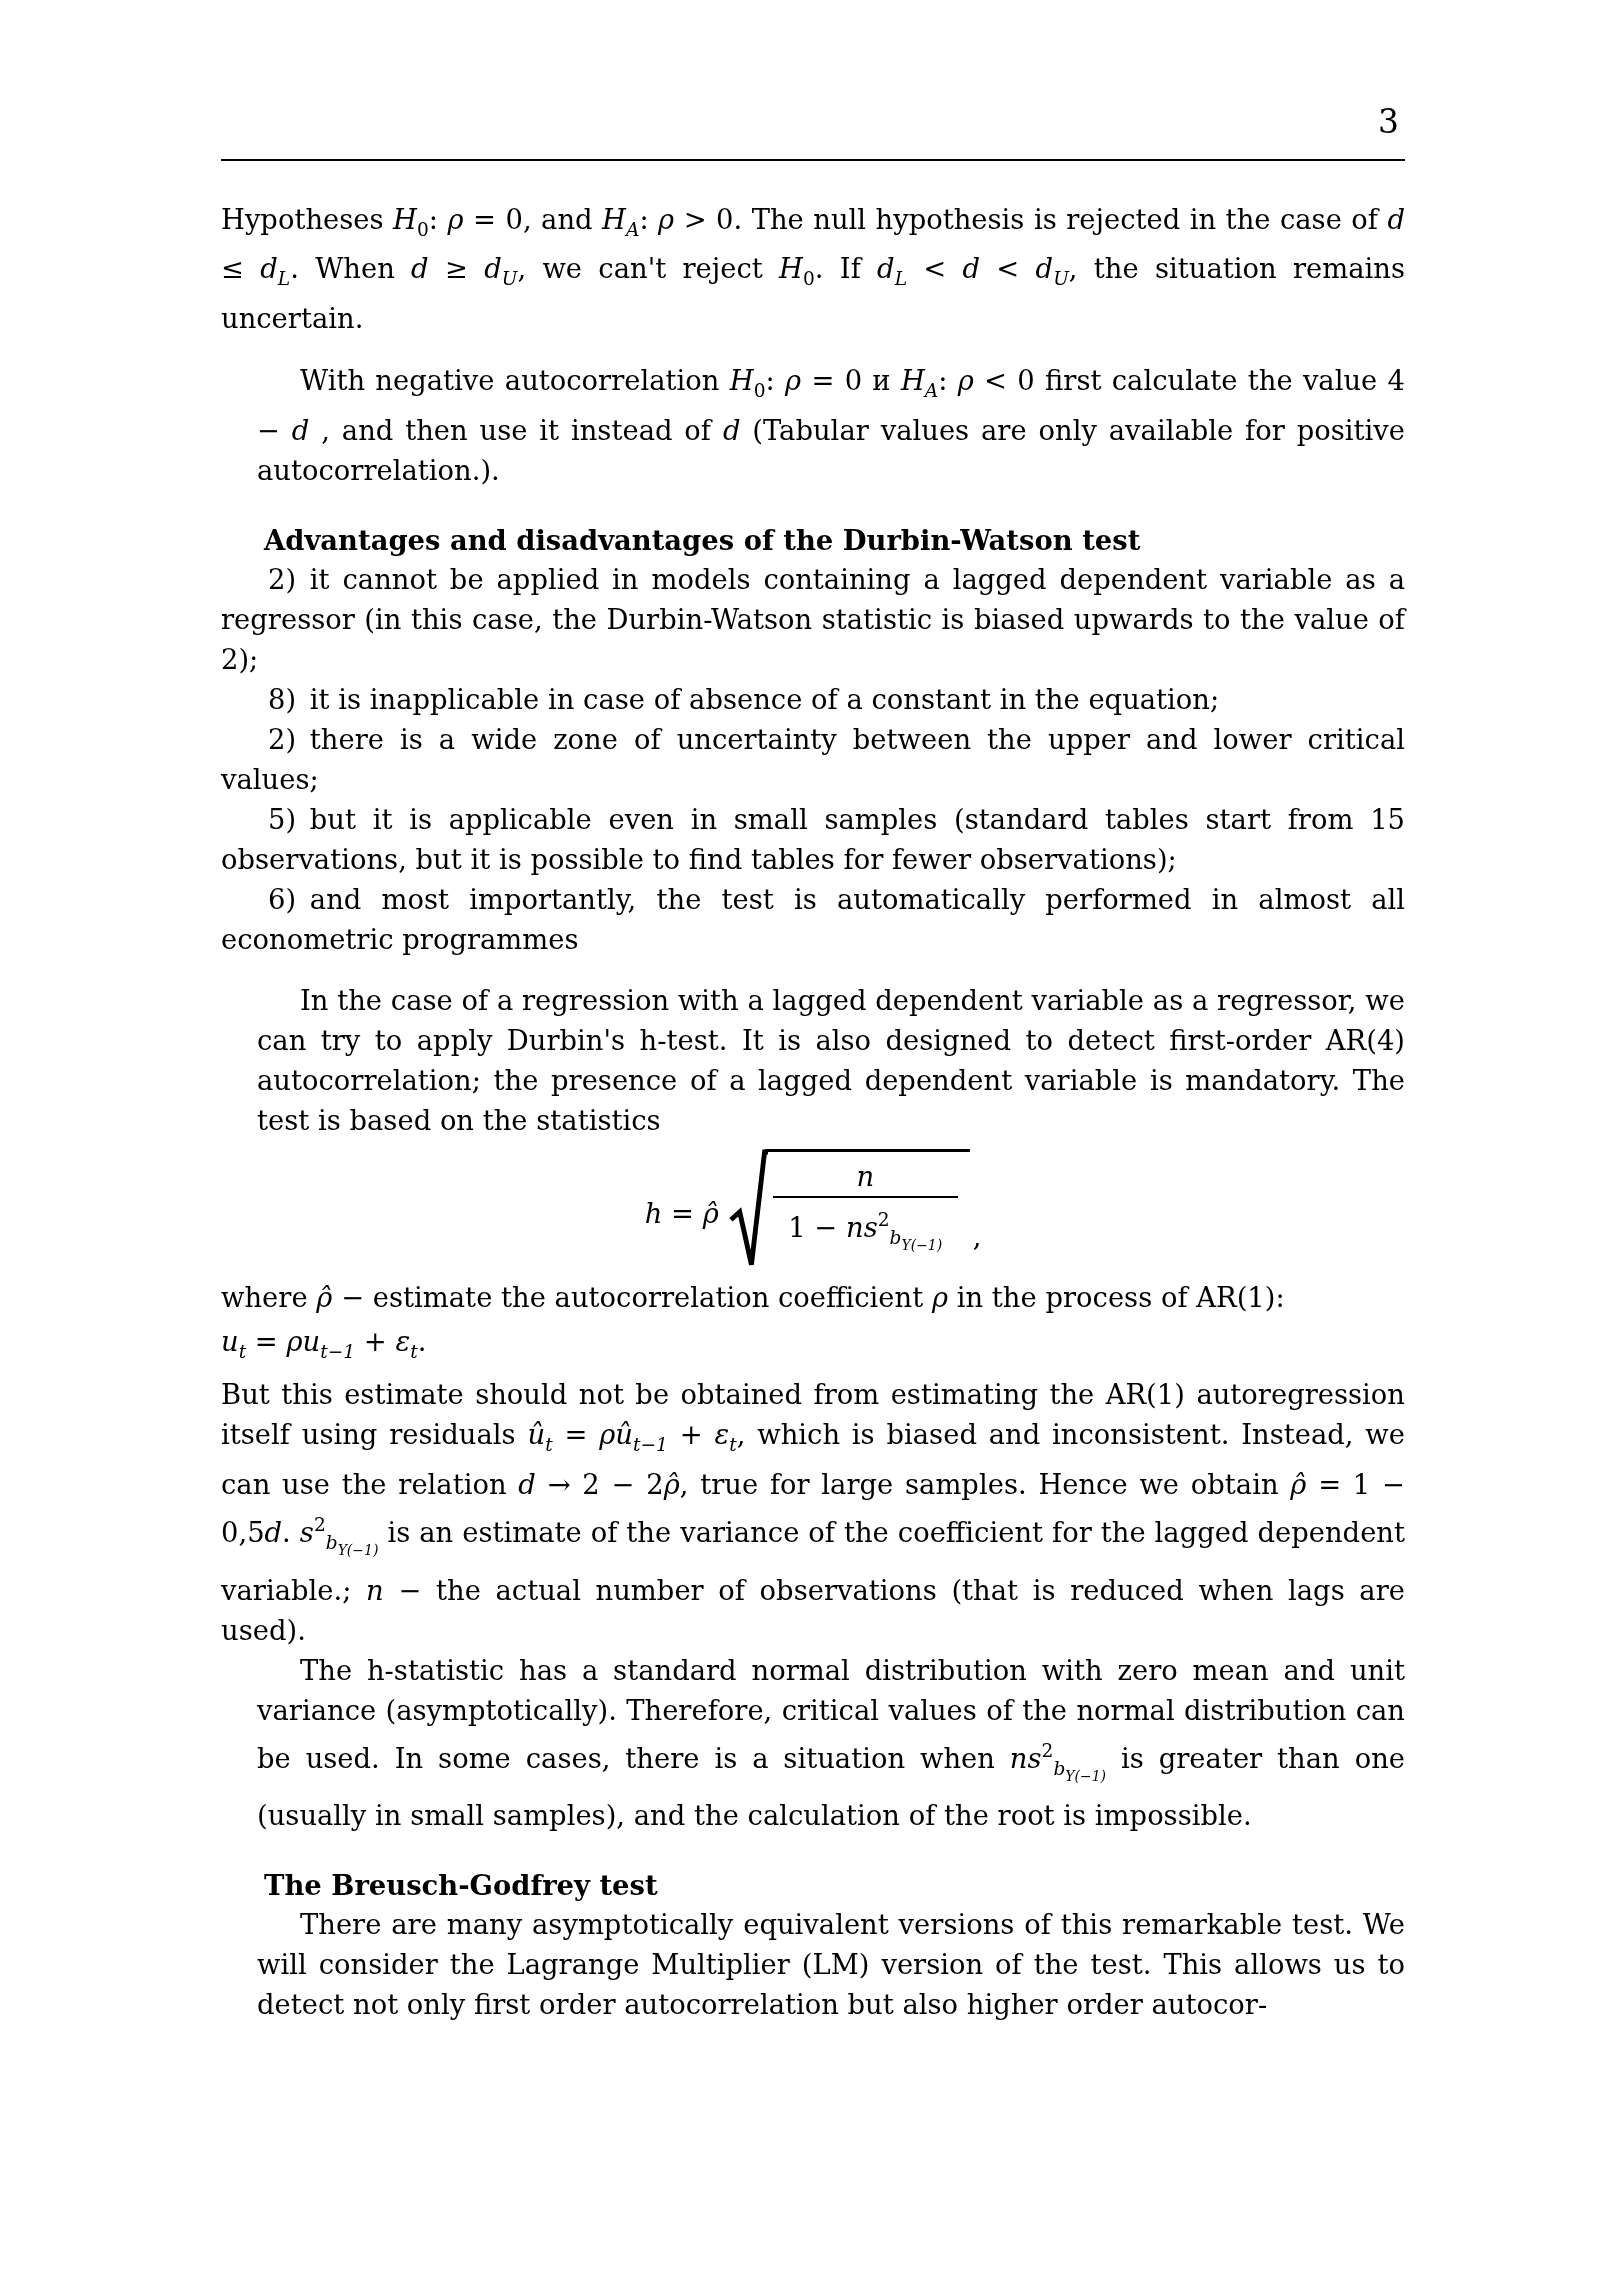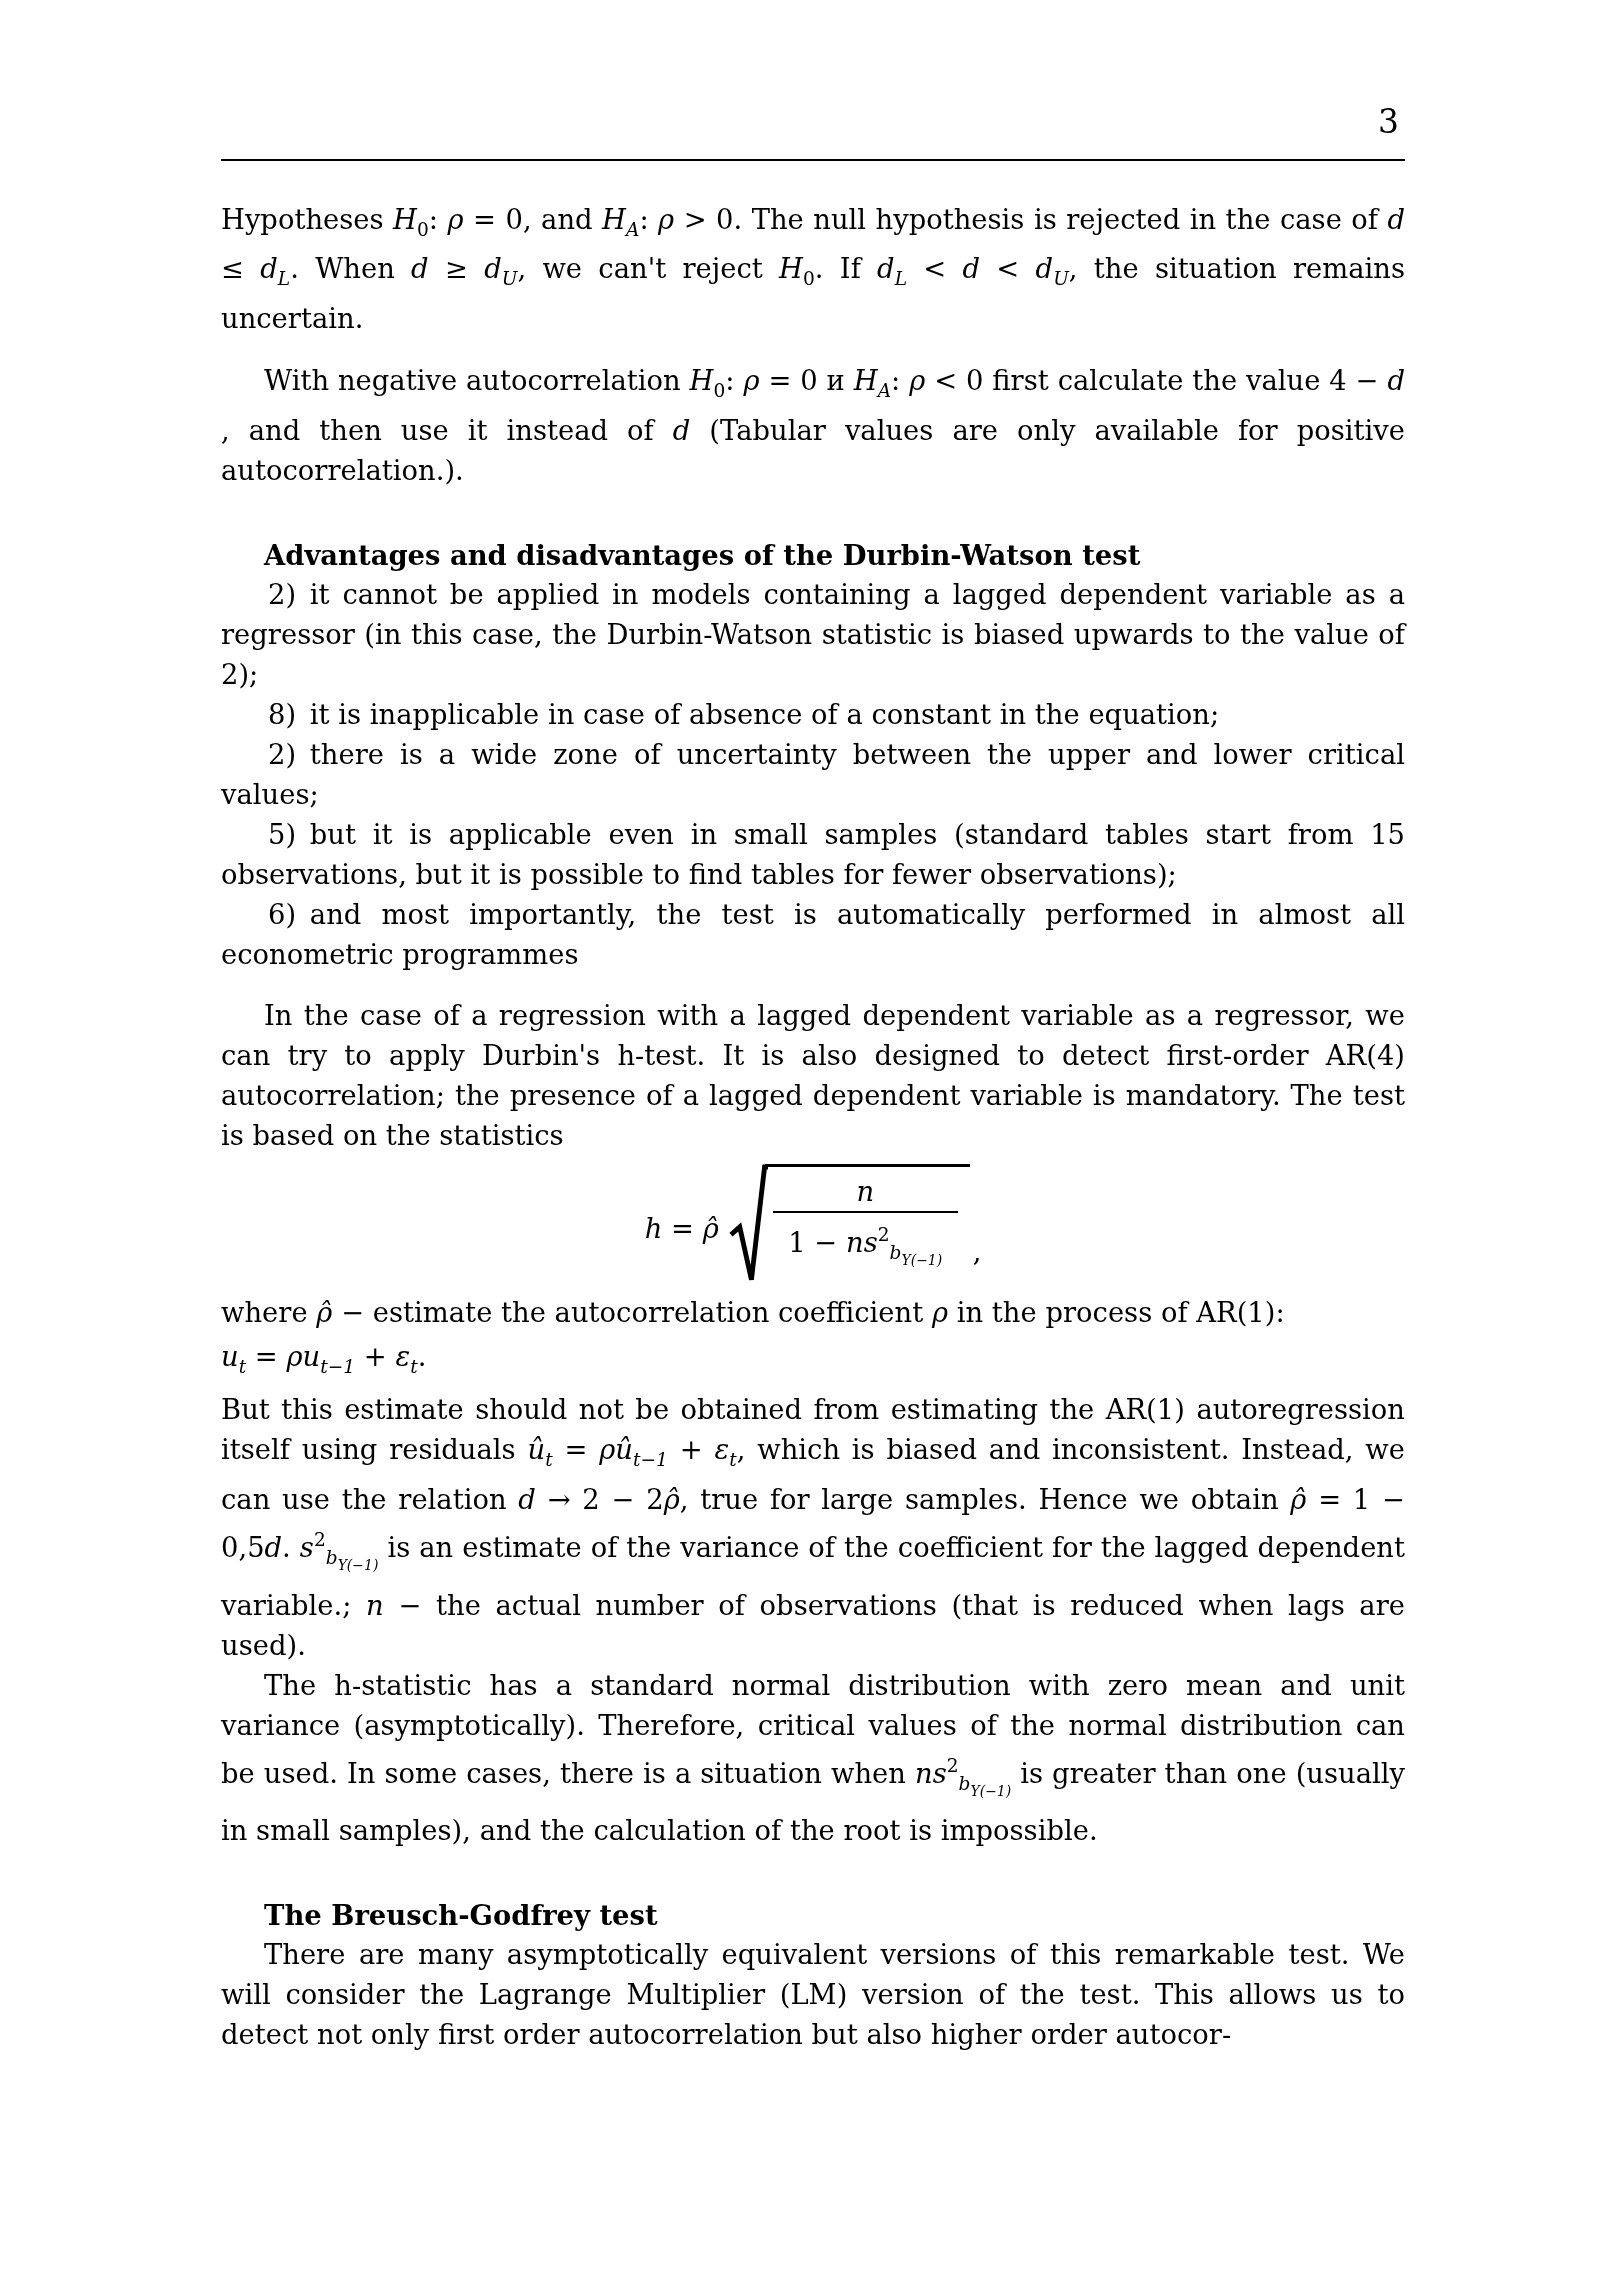--- a/index.html
+++ b/index.html
@@ -34,24 +34,24 @@
     font-size:27.4px;
     line-height:40px;
     text-align:justify;
     margin:0;
   }
   .p1{margin-top:39px;}
   .sp-sm{margin-top:21.6px;}
   .head{
     font-weight:bold;
     text-indent:43px;
-    margin-top:44px;
+    margin-top:29px;
     text-align:left;
   }
-  .indent{text-indent:43px;}
+  .indent{text-indent:43px;margin-left:36px;}
   .item{text-indent:47px;}
   .i{font-style:italic;}
   .sub{font-size:18.6px;vertical-align:-6.9px;}
   .sup{font-size:18.6px;vertical-align:10.8px;letter-spacing:0;}
   .subsub{font-size:14px;vertical-align:-13.7px;font-style:italic;}
   
   .formula{
     display:flex;
     justify-content:center;
     align-items:flex-start;

